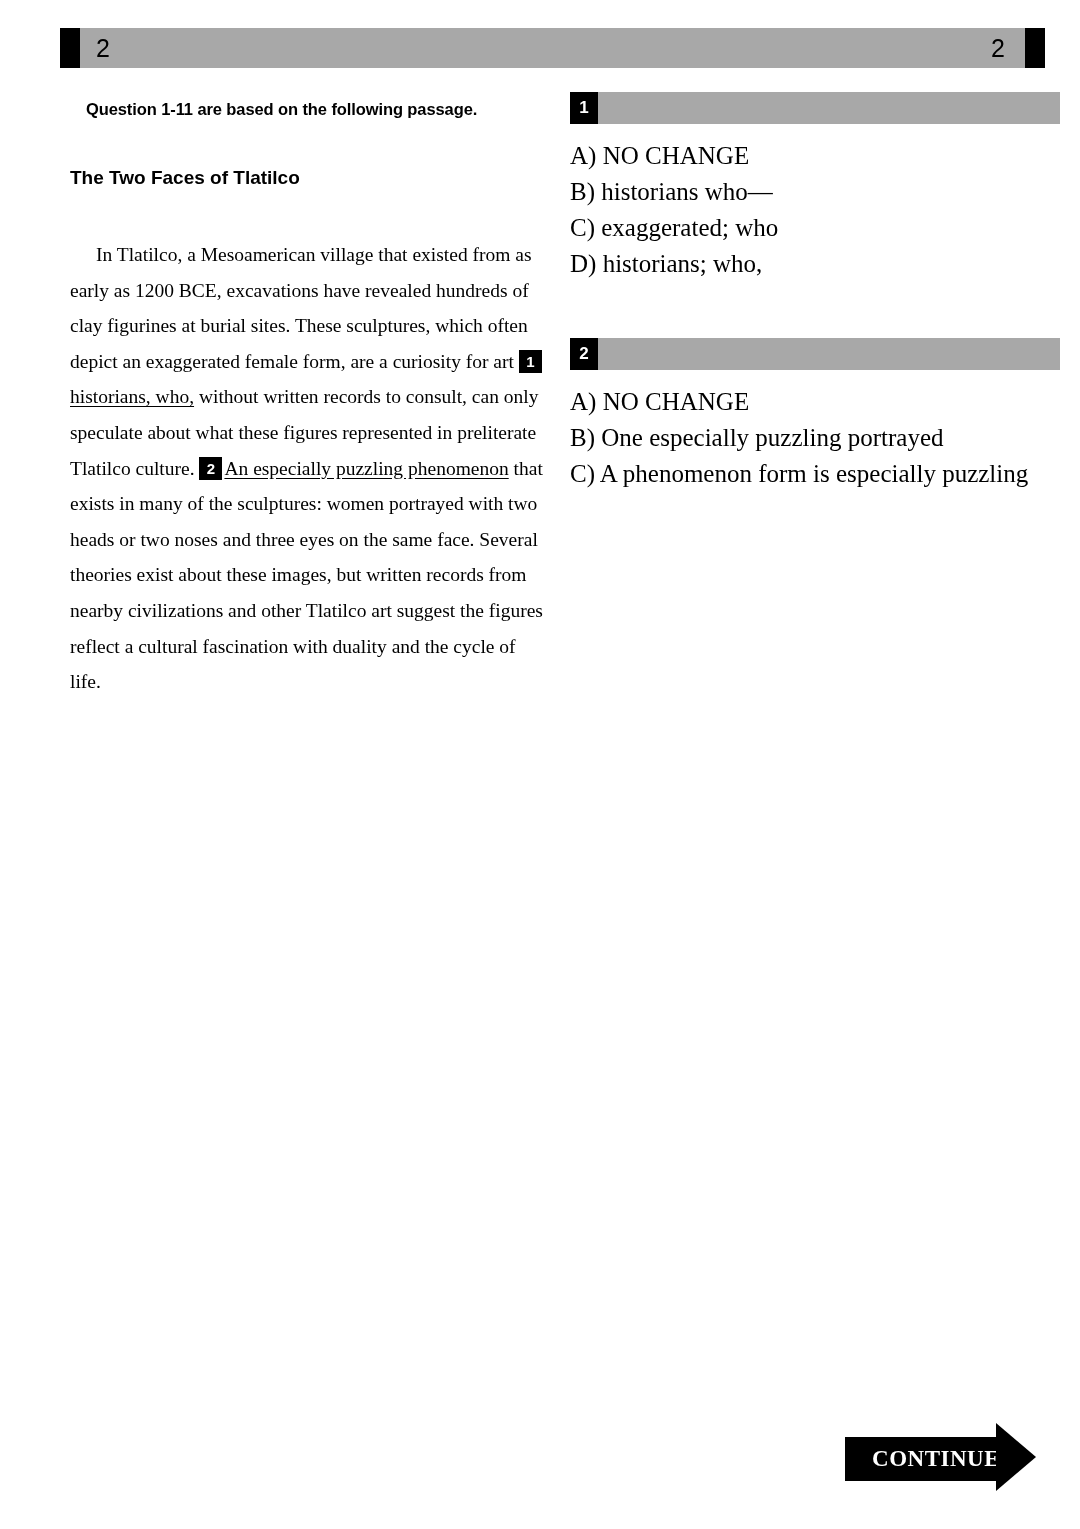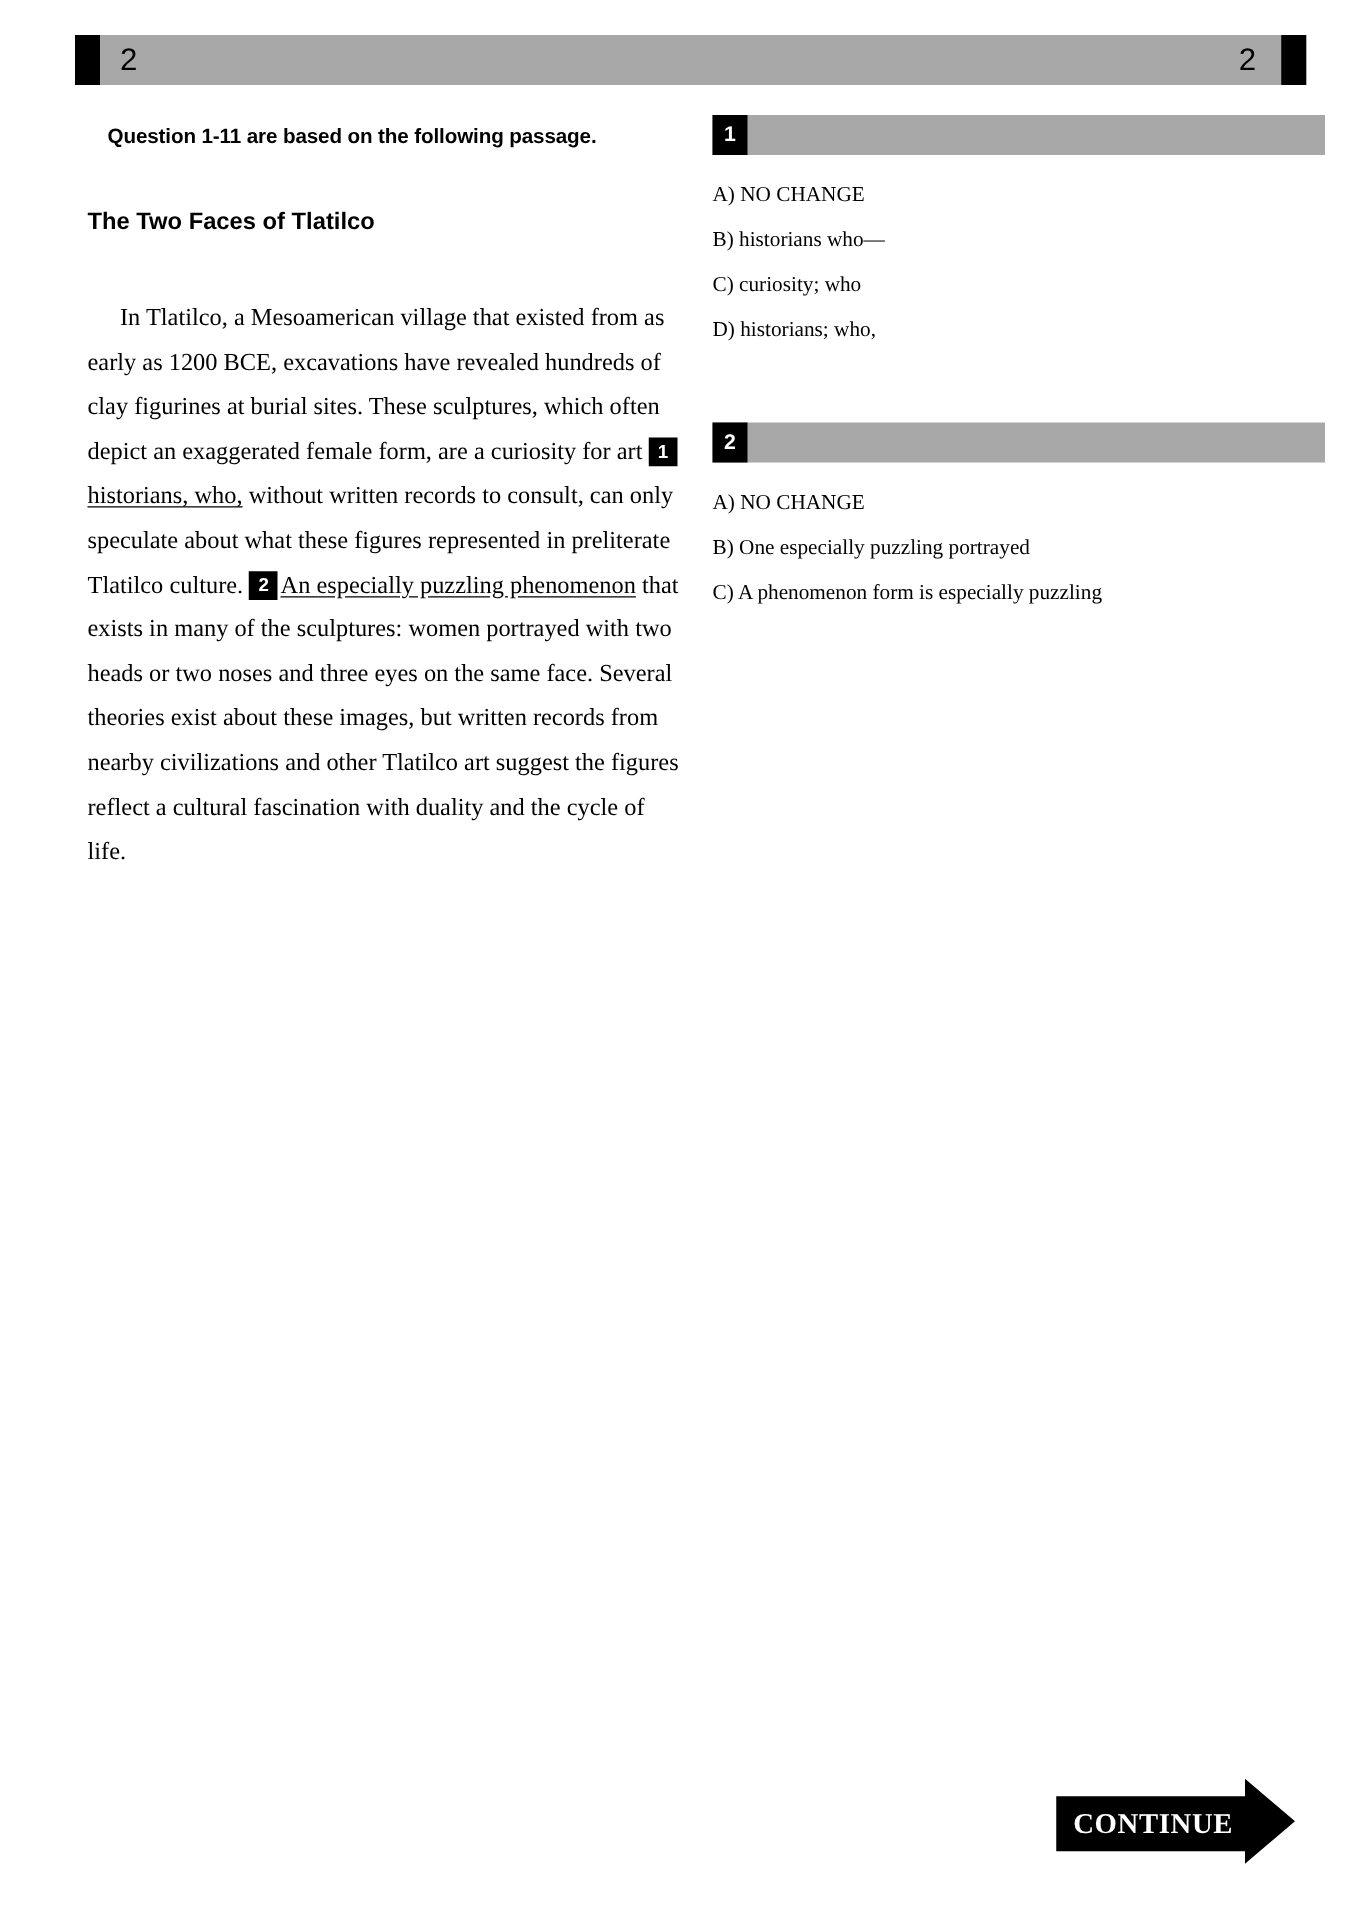--- a/index.html
+++ b/index.html
@@ -122,40 +122,40 @@
     height: 32px;
     background: #000000;
     color: #ffffff;
     font-family: "Liberation Sans", sans-serif;
     font-weight: bold;
     font-size: 17px;
     line-height: 32px;
     text-align: center;
   }
   .choice {
-    font-size: 17px;
+    font-size: 25px;
     line-height: 36px;
     white-space: nowrap;
   }
 
   
   .continue {
     position: absolute;
     left: 845px;
     top: 1437px;
     width: 155px;
     height: 44px;
     background: #000000;
     color: #ffffff;
     font-family: "Liberation Serif", serif;
     font-weight: bold;
     font-size: 23px;
     letter-spacing: 0.5px;
     line-height: 44px;
-    text-align: center;
+    text-align: right;
   }
   .continue-tip {
     position: absolute;
     left: 996px;
     top: 1423px;
     width: 0;
     height: 0;
     border-top: 34px solid transparent;
     border-bottom: 34px solid transparent;
     border-left: 40px solid #000000;
@@ -181,21 +181,21 @@
 </div>
 
 <div class="col-right">
 
   <div class="qblock">
     <div class="qbar">
       <div class="qbar-num">1</div>
     </div>
     <div class="choice">A) NO CHANGE</div>
     <div class="choice">B) historians who—</div>
-    <div class="choice">C) curiosity; who</div>
+    <div class="choice">C) exaggerated; who</div>
     <div class="choice">D) historians; who,</div>
   </div>
 
   <div class="qblock">
     <div class="qbar">
       <div class="qbar-num">2</div>
     </div>
     <div class="choice">A) NO CHANGE</div>
     <div class="choice">B) One especially puzzling portrayed</div>
     <div class="choice">C) A phenomenon form is especially puzzling</div>

